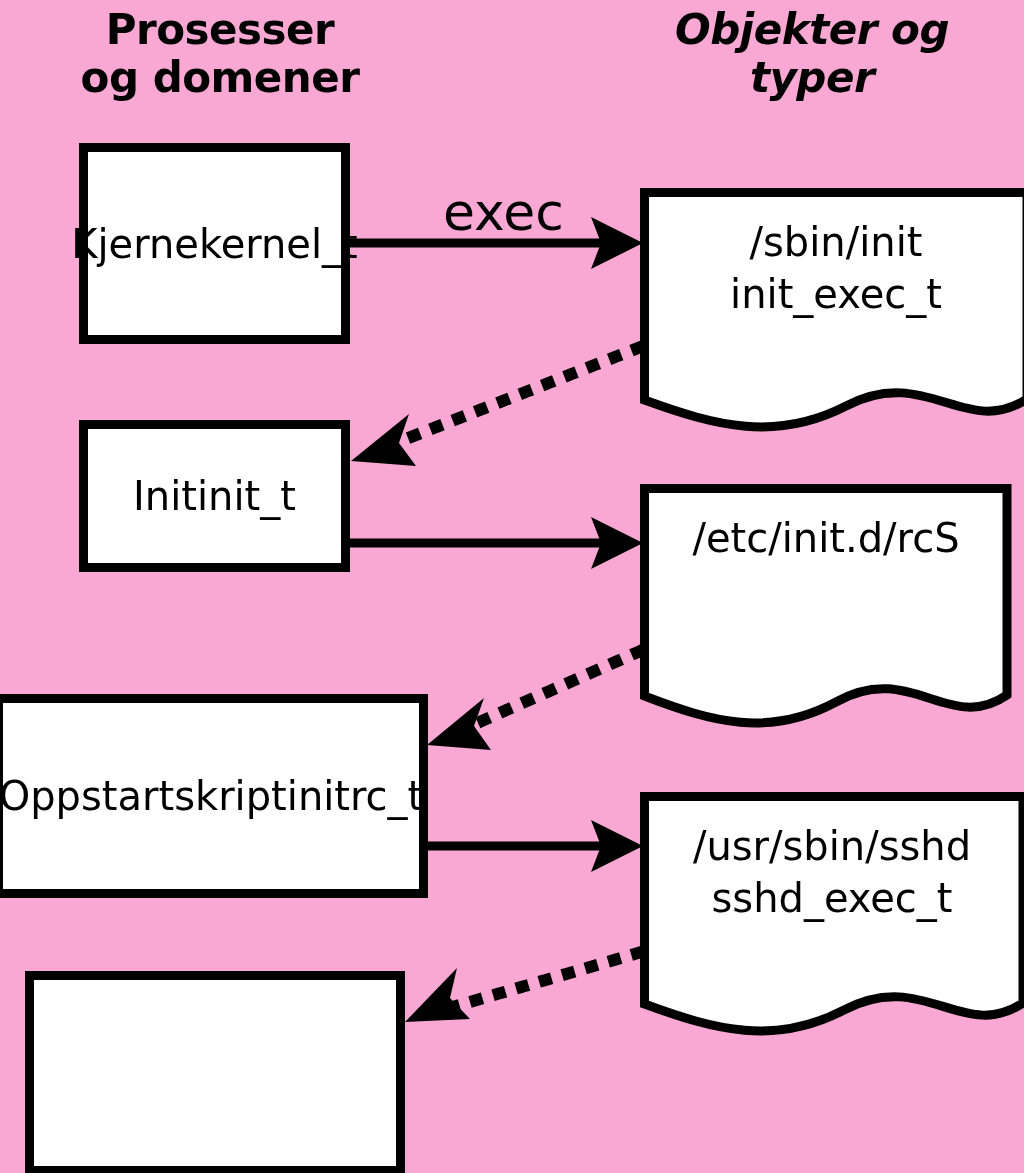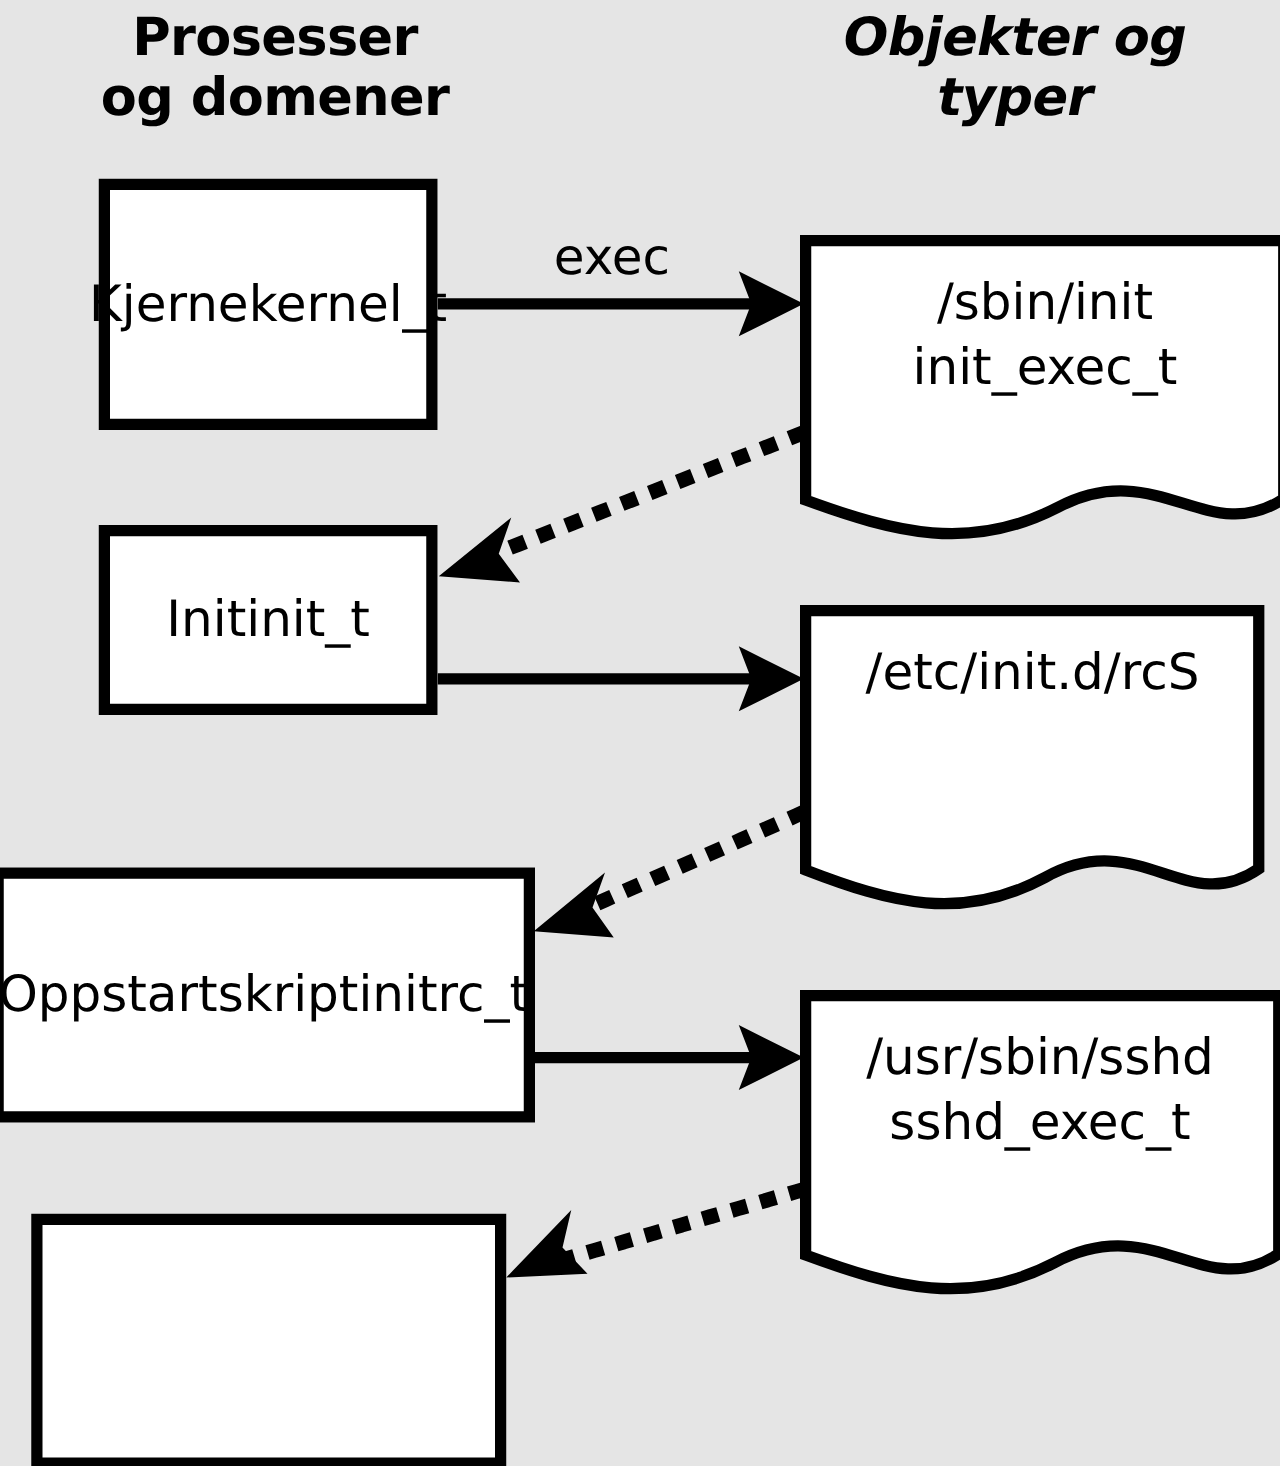--- a/index.html
+++ b/index.html
@@ -4,21 +4,21 @@
 <style>
   html, body {
     margin: 0;
     padding: 0;
     background: #ffffff;
   }
   #canvas {
     position: relative;
     width: 1024px;
     height: 1173px;
-    background: #e5e5e5;
+    background: #f9a8d4;
     overflow: hidden;
     font-family: "DejaVu Sans", "Liberation Sans", sans-serif;
   }
 
   .col-header {
     position: absolute;
     font-weight: bold;
     font-size: 42px;
     line-height: 1.14;
     color: #000000;
@@ -68,21 +68,21 @@
     left: 0;
     top: 0;
     width: 1024px;
     height: 1173px;
     pointer-events: none;
   }
 
   .edge-label {
     position: absolute;
     color: #000000;
-    font-size: 40px;
+    font-size: 52px;
     line-height: 1;
     white-space: nowrap;
   }
 </style>
 </head>
 <body>
 
 <div id="canvas">
 
   <div class="col-header" id="header-left">Prosesser

